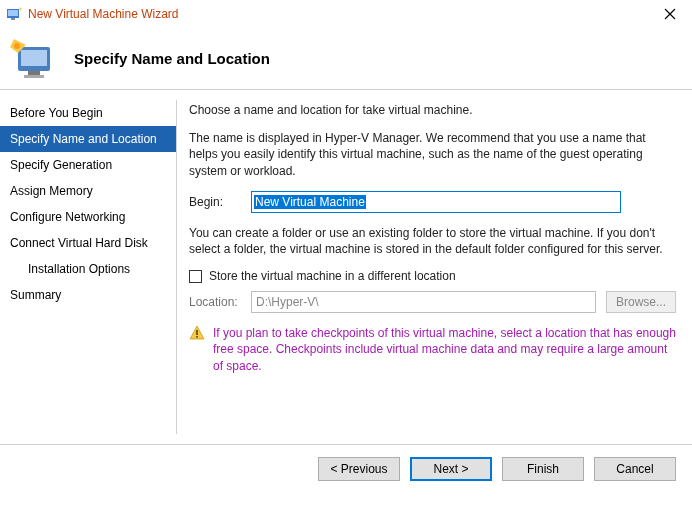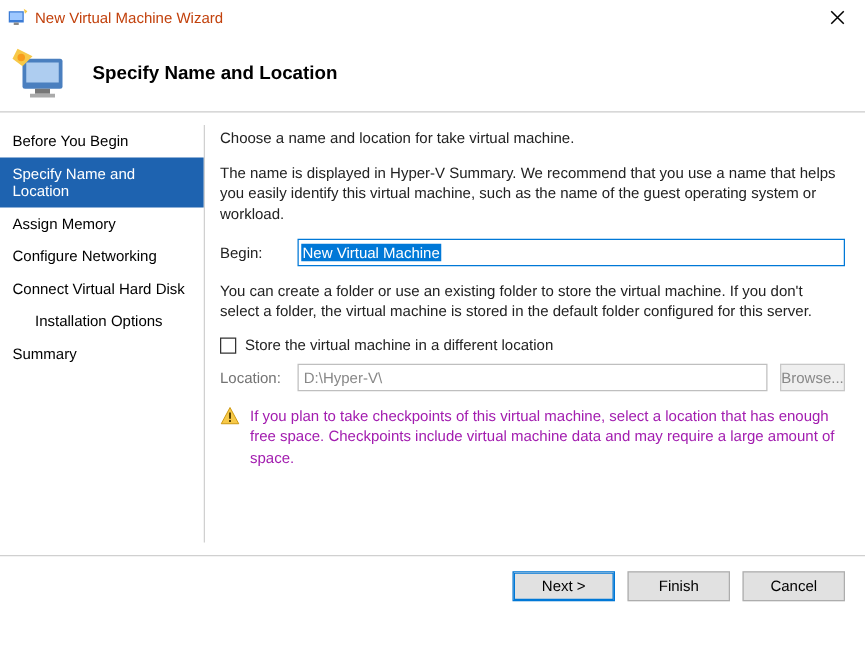--- a/index.html
+++ b/index.html
@@ -21,30 +21,30 @@
 .sidebar .step.sub { padding-left: 28px; }
 
 .vline { width: 1px; background: #d0d0d0; margin: 10px 0; }
 
 .content { flex: 1; padding: 12px 16px 12px 12px; font-size: 12px; color: #222; }
 .content p { margin-bottom: 12px; line-height: 1.35; }
 
 .row { display: flex; align-items: center; margin-bottom: 12px; }
 .row .lbl { width: 62px; }
 
-.name-field { width: 438px; height: 22px; border: 1px solid #0078d7; padding: 1px 2px; font-size: 12px; display: flex; align-items: center; }
+.name-field { width: 370px; height: 22px; border: 1px solid #0078d7; padding: 1px 2px; font-size: 12px; display: flex; align-items: center; }
 .name-field .selected-text { background: #0078d7; color: #fff; padding: 0 1px; }
 
 .chk-row { display: flex; align-items: center; margin-bottom: 8px; }
 .chk { width: 13px; height: 13px; border: 1px solid #333; margin-right: 7px; background: #fff; }
 
 .loc-row { display: flex; align-items: center; margin-bottom: 12px; }
 .loc-row .lbl2 { width: 62px; color: #737373; }
 .loc-row .loc-input { flex: 1; height: 22px; border: 1px solid #bfbfbf; background: #fff; color: #888; padding: 2px 4px; font-size: 12px; margin-right: 10px; display:flex; align-items:center;}
-.browse-btn { width: 52px; height: 22px; border: 1px solid #c7c7c7; background: #efefef; color: #888; font-size: 12px; }
+.browse-btn { width: 70px; height: 22px; border: 1px solid #c7c7c7; background: #efefef; color: #888; font-size: 12px; }
 
 .warn { display: flex; gap: 8px; color: #a21caf; line-height: 1.35; }
 .warn svg { flex-shrink: 0; }
 
 .divider { height: 1px; background: #d0d0d0; margin: 0 0 0 0; }
 
 .footer { height: 48px; display: flex; align-items: center; justify-content: flex-end; padding-right: 16px; gap: 10px; }
 .footer button { width: 82px; height: 24px; border: 1px solid #adadad; background: #e1e1e1; font-size: 12px; color: #000; }
 .footer button.primary { border: 1px solid #0078d7; box-shadow: inset 0 0 0 1px #0078d7; }
 </style>
@@ -79,30 +79,31 @@
       <circle cx="9" cy="11" r="3" fill="#f89c1c"></circle>
     </svg>
   </span>
   <div class="page-title">Specify Name and Location</div>
 </div>
 
 <div class="body">
   <div class="sidebar" id="sidebar">
       <div class="step">Before You Begin</div>
       <div class="step selected">Specify Name and Location</div>
+      <div class="step">Specify Generation</div>
       <div class="step">Assign Memory</div>
       <div class="step">Configure Networking</div>
       <div class="step">Connect Virtual Hard Disk</div>
       <div class="step sub">Installation Options</div>
       <div class="step">Summary</div>
     </div>
   <div class="vline"></div>
   <div class="content">
     <p>Choose a name and location for take virtual machine.</p>
-    <p>The name is displayed in Hyper-V Summary. We recommend that you use a name that helps you easily identify this virtual machine, such as the name of the guest operating system or workload.</p>
+    <p>The name is displayed in Hyper-V Manager. We recommend that you use a name that helps you easily identify this virtual machine, such as the name of the guest operating system or workload.</p>
     <div class="row">
       <div class="lbl">Begin:</div>
       <div class="name-field">
         <span class="selected-text">New Virtual Machine</span>
       </div>
     </div>
     <p>You can create a folder or use an existing folder to store the virtual machine. If you don't select a folder, the virtual machine is stored in the default folder configured for this server.</p>
     <div class="chk-row">
       <div class="chk"></div>
       <span>Store the virtual machine in a different location</span>
@@ -121,16 +122,17 @@
         <rect x="7.2" y="11" width="1.6" height="1.6" fill="#5a4200"></rect>
       </svg>
       <span>If you plan to take checkpoints of this virtual machine, select a location that has enough free space. Checkpoints include virtual machine data and may require a large amount of space.</span>
     </div>
   </div>
 </div>
 
 <div class="divider"></div>
 
 <div class="footer">
+  <button>&lt; Previous</button>
   <button class="primary">Next &gt;</button>
   <button>Finish</button>
   <button>Cancel</button>
 </div>
 
 </body></html>

